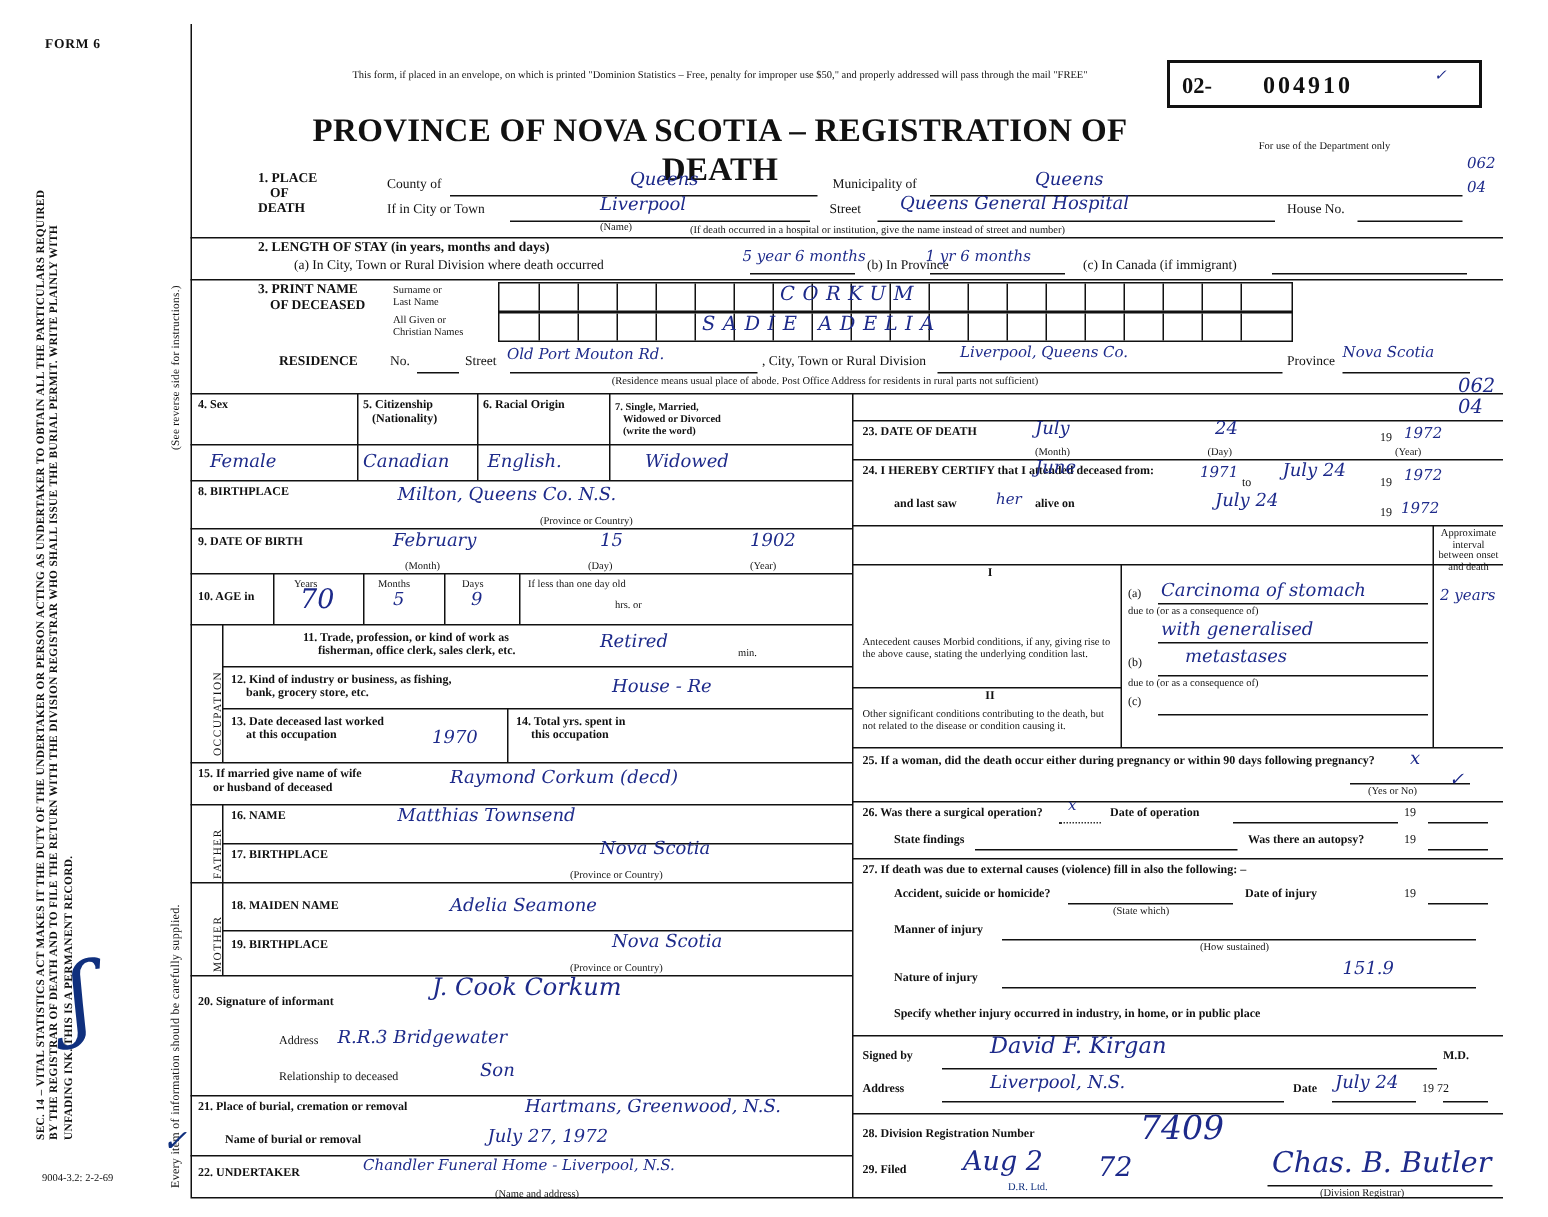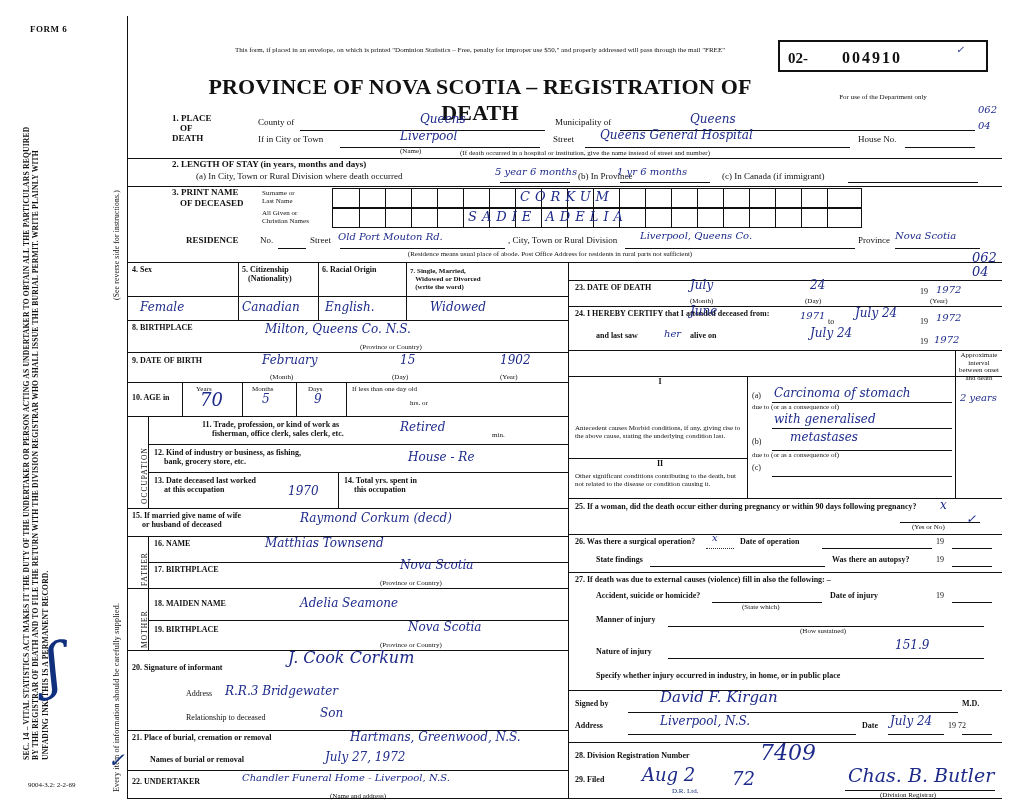--- a/index.html
+++ b/index.html
@@ -284,21 +284,21 @@
   <div class="abs t8 b" style="left:132px;top:664px;">20. Signature of informant</div>
   <div class="abs hand lg" style="left:288px;top:648px;font-size:16px;">J. Cook Corkum</div>
   <div class="abs t8" style="left:186px;top:690px;">Address</div>
   <div class="abs hand" style="left:225px;top:684px;">R.R.3  Bridgewater</div>
   <div class="abs t8" style="left:186px;top:714px;">Relationship to deceased</div>
   <div class="abs hand" style="left:320px;top:706px;">Son</div>
   <div class="line" style="left:127px;top:730px;width:441px;height:1px;"></div>
 
   <div class="abs t8 b" style="left:132px;top:734px;">21. Place of burial, cremation or removal</div>
   <div class="abs hand" style="left:350px;top:730px;">Hartmans, Greenwood, N.S.</div>
-  <div class="abs t8 b" style="left:150px;top:756px;">Names of burial or removal</div>
+  <div class="abs t8 b" style="left:150px;top:756px;">Name of burial or removal</div>
   <div class="abs hand" style="left:325px;top:750px;">July 27, 1972</div>
   <div class="line" style="left:127px;top:770px;width:441px;height:1px;"></div>
 
   <div class="abs t8 b" style="left:132px;top:778px;">22. UNDERTAKER</div>
   <div class="abs hand sm" style="left:242px;top:772px;">Chandler Funeral Home - Liverpool, N.S.</div>
   <div class="abs t7" style="left:330px;top:793px;">(Name and address)</div>
 
   <div class="abs hand" style="left:45px;top:630px;font-size:60px;color:#10307e;transform:rotate(-8deg);">ʃ</div>
   <div class="abs hand" style="left:108px;top:748px;font-size:20px;color:#10307e;">✓</div>
 

